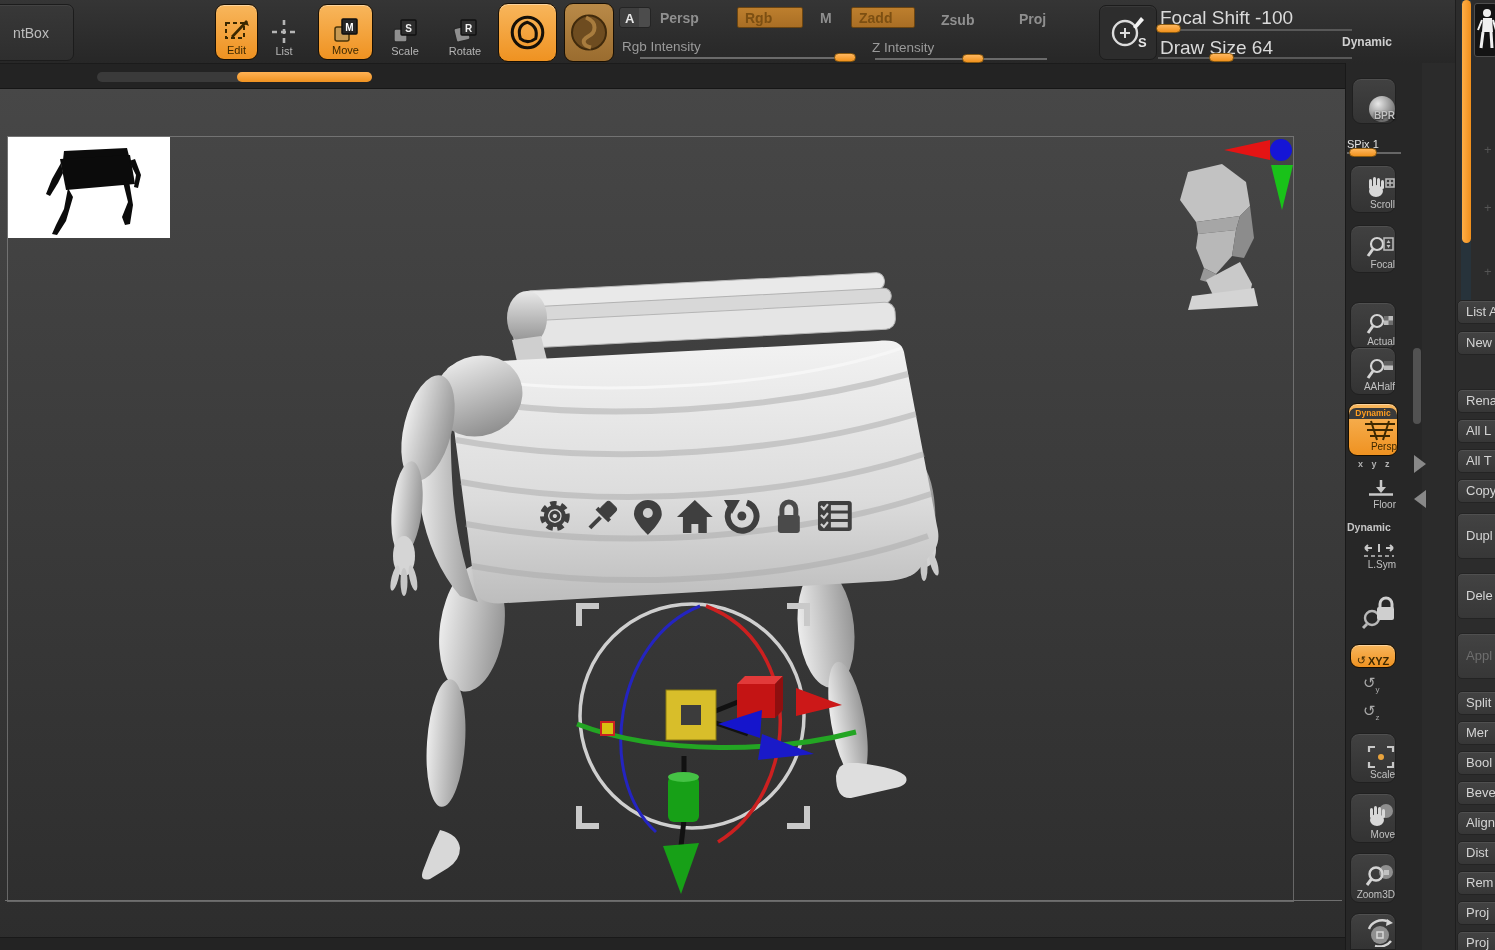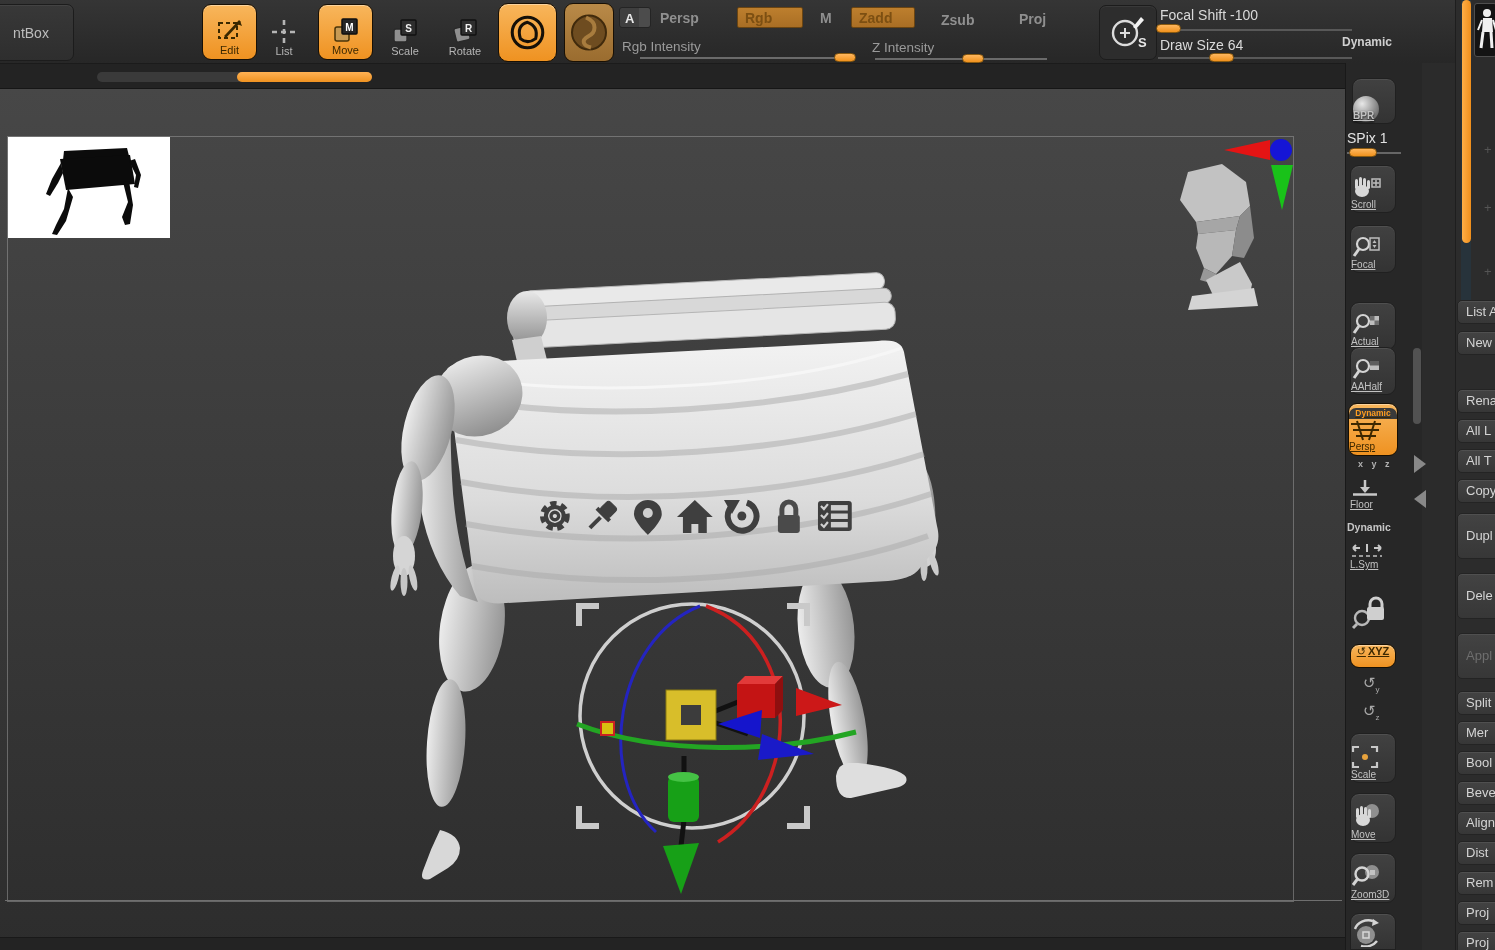--- a/index.html
+++ b/index.html
@@ -14,34 +14,34 @@
   .tbmode{position:absolute;top:4px;height:56px;border-radius:9px;display:flex;flex-direction:column;align-items:center;
           justify-content:flex-end;padding-bottom:3px;box-sizing:border-box;font-size:11px;}
   .orangebtn{background:linear-gradient(#f8b65c,#ef9221);border:1px solid #191004;box-shadow:inset 0 1px 0 rgba(255,255,255,.4);color:#3c2801;}
   .flatmode{color:#b5b5b5;}
   .tanbtn{background:linear-gradient(#b98a48,#9a6c2f);border:1px solid #191004;border-radius:9px;}
   .minitan{background:linear-gradient(#bd7f2e,#a96e24);border:1px solid #6b4512;border-radius:2px;color:#7c4f12;
            font-weight:bold;font-size:14px;display:flex;align-items:center;padding-left:7px;box-sizing:border-box;}
   .gtxt{color:#8f8f8f;font-weight:bold;font-size:14px;}
   .slidertrack{background:#6a6a6a;height:2px;}
   .sliderthumb{background:linear-gradient(#ffb75e,#f0921e);border-radius:5px;border:1px solid #8a5a10;box-sizing:border-box;}
-  .wlabel{color:#dadada;font-size:14px;}
+  .wlabel{color:#dadada;font-size:19px;}
   
   .canvas{left:0;top:88px;width:1345px;height:862px;background:linear-gradient(#474747,#2d2d2d);}
   .docframe{left:7px;top:48px;width:1285px;height:764px;border:1px solid rgba(160,160,160,.5);}
   .canvasbottom{left:0;top:849px;width:1345px;height:13px;background:#232323;border-top:1px solid #191919;}
   .thumbbox{left:8px;top:49px;width:162px;height:101px;background:#ffffff;}
   .gizicons{left:533px;top:405px;width:324px;height:46px;display:flex;gap:3px;align-items:center;}
   .gizicons svg{display:block;}
   
   .rightcol{left:1345px;top:63px;width:77px;height:887px;background:#272727;border-left:1px solid #191919;}
   .gapcol{left:1422px;top:63px;width:33px;height:887px;background:#2b2b2b;}
   .rbtn{position:absolute;left:1350px;width:46px;background:linear-gradient(#414141,#333333);border:1px solid #202020;
         border-radius:9px;box-shadow:inset 0 1px 0 rgba(255,255,255,.08);color:#c2c2c2;font-size:10px;text-align:center;
-        display:flex;flex-direction:column;align-items:flex-start;justify-content:flex-end;padding:3px 0 2px 0;box-sizing:border-box;text-decoration:underline;}
+        display:flex;flex-direction:column;align-items:flex-end;justify-content:flex-end;padding:3px 0 2px 0;box-sizing:border-box;}
   .rflat{background:none;border:none;box-shadow:none;}
   .rorange{background:linear-gradient(#f8b65c,#ef9221);border:1px solid #170f02;color:#3c2801;box-shadow:inset 0 1px 0 rgba(255,255,255,.4);}
   .dynstrip{font-size:8.5px;font-weight:bold;color:#ff9d1f;background:#3a3a3a;width:100%;border-radius:7px 7px 0 0;line-height:11px;}
   
   .rightpanel{left:1455px;top:0;width:40px;height:950px;background:#2c2c2c;border-left:1px solid #1e1e1e;}
   .pbtn{position:absolute;left:1457px;width:58px;height:24px;background:linear-gradient(#434343,#373737);
         border:1px solid #242424;border-radius:5px;box-shadow:inset 0 1px 0 rgba(255,255,255,.07);color:#d4d4d4;
         font-size:13px;line-height:22px;padding-left:8px;box-sizing:border-box;white-space:nowrap;overflow:hidden;}
   .pbtn.tall{height:46px;line-height:44px;}
   .pbtn.dis{color:#6e6e6e;}
@@ -222,21 +222,21 @@
       </g>
       <rect x="601" y="634" width="13" height="13" fill="#d8c20f" stroke="#cc2222" stroke-width="2"></rect>
     </svg>
   </div>
 
   <div class="abs topbar">
     <div class="abs darkbtn" style="left:-12px;top:4px;width:84px;height:55px;font-size:14px;color:#bdbdbd">
         <span>ntBox</span>
       </div>
 
-    <div class="tbmode orangebtn" style="left:202px;width:55px">
+    <div class="tbmode orangebtn" style="left:215px;width:43px">
       <svg width="28" height="26" viewBox="0 0 28 26">
         <rect x="3" y="5" width="18" height="15" fill="none" stroke="#3a2800" stroke-width="2" stroke-dasharray="4 3"></rect>
         <line x1="9" y1="19" x2="24" y2="3" stroke="#3a2800" stroke-width="2.6"></line>
         <polygon points="24,3 26,8 21,6" fill="#3a2800"></polygon>
       </svg>
       <span>Edit</span>
     </div>
     <div class="tbmode flatmode" style="left:260px;width:48px">
       <svg width="26" height="26" viewBox="0 0 26 26">
         <line x1="13" y1="1" x2="13" y2="25" stroke="#b5b5b5" stroke-width="2.6" stroke-dasharray="5 4"></line>
@@ -333,21 +333,21 @@
     <div class="abs" style="left:237px;top:8px;width:135px;height:10px;background:linear-gradient(#ffb254,#ef9221);border-radius:5px"></div>
   </div>
 
   <div class="abs rightcol"></div>
 
   <div class="rbtn" style="top:78px;height:46px;left:1352px;width:44px">
     <div style="width:26px;height:26px;border-radius:50%;background:radial-gradient(circle at 35% 30%,#e8e8e8,#777 70%,#444)"></div>
     <span style="margin-top:-12px;font-weight:bold;text-shadow:0 1px 2px #000">BPR</span>
   </div>
 
-  <span class="abs" style="left:1347px;top:130px;font-size:14px;color:#e2e2e2">SPix 1</span>
+  <span class="abs" style="left:1347px;top:138px;font-size:11px;color:#e2e2e2">SPix 1</span>
   <div class="abs" style="left:1347px;top:152px;width:54px;height:2px;background:#666"></div>
   <div class="abs sliderthumb" style="left:1349px;top:148px;width:28px;height:9px"></div>
 
   <div class="rbtn" style="top:165px;height:48px">
     <svg width="30" height="24" viewBox="0 0 30 24">
       <ellipse cx="11" cy="16" rx="7" ry="6" fill="#d8d8d8"></ellipse>
       <rect x="4" y="4" width="3" height="10" rx="1.5" fill="#d8d8d8"></rect>
       <rect x="8" y="2" width="3" height="12" rx="1.5" fill="#d8d8d8"></rect>
       <rect x="12" y="3" width="3" height="11" rx="1.5" fill="#d8d8d8"></rect>
       <rect x="16" y="5" width="3" height="9" rx="1.5" fill="#d8d8d8"></rect>

